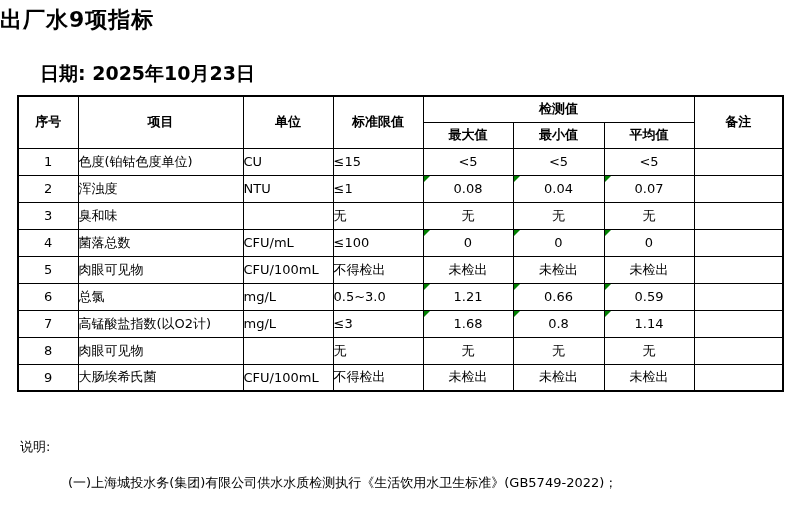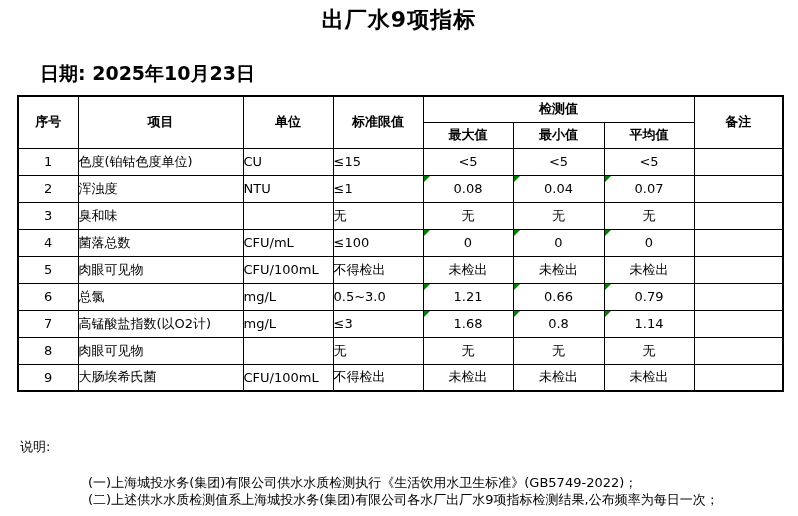--- a/index.html
+++ b/index.html
@@ -9,21 +9,20 @@
     color: #000000;
     font-family: "DejaVu Sans", "Liberation Sans", sans-serif;
   }
   body {
     width: 798px;
     height: 516px;
     overflow: hidden;
     position: relative;
   }
   .page-title {
-    text-align: center;
     font-size: 22px;
     font-weight: bold;
     padding-top: 5px;
     letter-spacing: 1px;
   }
   .date-line {
     margin: 26px 0 8px 40px;
     font-size: 19px;
     font-weight: bold;
   }
@@ -61,21 +60,21 @@
   }
   .notes-block {
     margin-top: 46px;
     font-size: 13px;
   }
   .notes-label {
     margin-left: 20px;
     margin-bottom: 18px;
   }
   .note-line {
-    margin-left: 88px;
+    margin-left: 68px;
     line-height: 17px;
   }
 </style>
 </head>
 <body>
 
 <div class="page-title">出厂水9项指标</div>
 
 <div class="date-line">日期: 2025年10月23日</div>
 
@@ -156,21 +155,21 @@
         <td class="al-center">未检出</td>
         <td class="al-left"></td>
       </tr>
       <tr>
         <td class="al-center">6</td>
         <td class="al-left">总氯</td>
         <td class="al-left">mg/L</td>
         <td class="al-left">0.5~3.0</td>
         <td class="al-center flagged">1.21</td>
         <td class="al-center flagged">0.66</td>
-        <td class="al-center flagged">0.79</td>
+        <td class="al-center flagged">0.59</td>
         <td class="al-left"></td>
       </tr>
       <tr>
         <td class="al-center">7</td>
         <td class="al-left">高锰酸盐指数(以O2计)</td>
         <td class="al-left">mg/L</td>
         <td class="al-left">≤3</td>
         <td class="al-center flagged">1.68</td>
         <td class="al-center flagged">0.8</td>
         <td class="al-center flagged">1.14</td>
@@ -195,14 +194,13 @@
         <td class="al-center">未检出</td>
         <td class="al-center">未检出</td>
         <td class="al-left"></td>
       </tr>
     </tbody>
 </table>
 
 <div class="notes-block">
   <div class="notes-label">说明:</div>
   <div class="note-line">(一)上海城投水务(集团)有限公司供水水质检测执行《生活饮用水卫生标准》(GB5749-2022)；</div>
-  <div class="note-line">(二)上述供水水质检测值系上海城投水务(集团)有限公司各水厂出厂水9项指标检测结果,公布频率为每日一次；</div>
 </div>
 
 </body></html>

